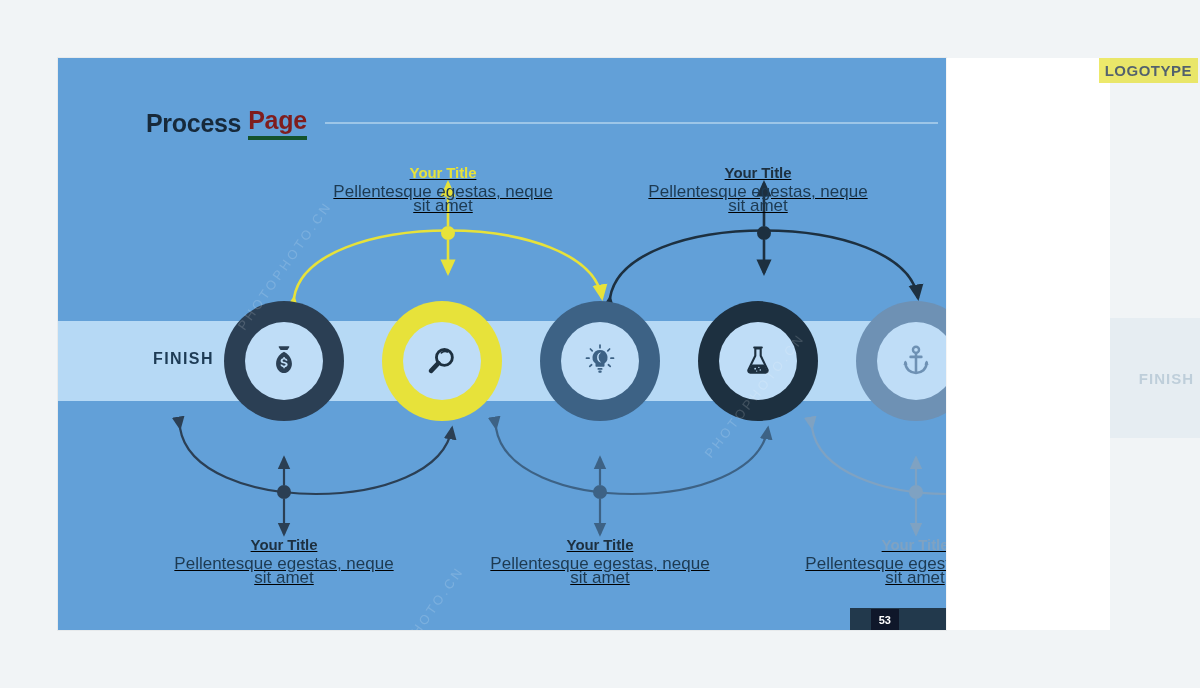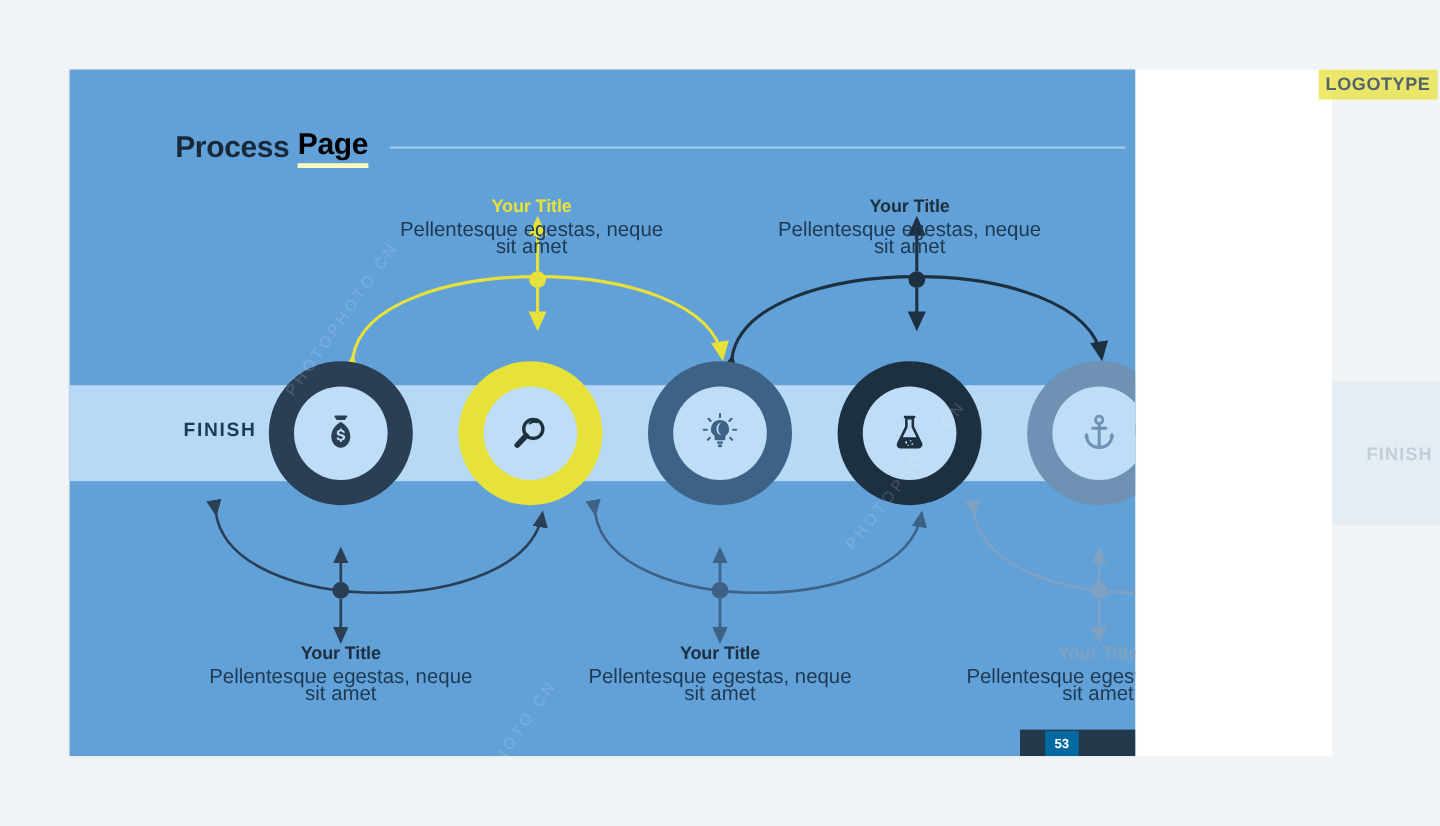--- a/index.html
+++ b/index.html
@@ -91,24 +91,24 @@
   .title-process {
     font-size: 25px;
     font-weight: bold;
     color: #17293a;
     letter-spacing: -0.3px;
     white-space: nowrap;
   }
   .title-page {
     font-size: 25px;
     font-weight: bold;
-    color: #000000;
+    color: #7f1d1d;
     letter-spacing: -0.3px;
     margin-left: 7px;
-    border-bottom: 4px solid #fef9c3;
+    border-bottom: 4px solid #14532d;
     padding-bottom: 1px;
     white-space: nowrap;
   }
   .header-rule {
     flex: 1;
     height: 2px;
     background: #9dc6e8;
     margin: 0 14px 0 18px;
   }
   .logotype {
@@ -159,20 +159,21 @@
   .node.n2 { left: 324px; background: #e7e23a; }
   .node.n3 { left: 482px; background: #3d6285; }
   .node.n4 { left: 640px; background: #1d3040; }
   .node.n5 { left: 798px; background: #6e91b4; }
 
   
   .txt {
     position: absolute;
     width: 230px;
     text-align: center;
+    text-decoration: underline;
   }
   .txt .t {
     font-size: 15px;
     font-weight: bold;
     letter-spacing: -0.1px;
     margin-bottom: 4px;
   }
   .txt .d {
     font-size: 17px;
     line-height: 14px;
@@ -195,21 +196,21 @@
     width: 1052px;
     height: 572px;
     pointer-events: none;
   }
 
   
   .pagenum {
     position: absolute;
     right: 47px;
     bottom: 0px;
-    background: #0369a1;
+    background: #0f172a;
     color: #ffffff;
     font-size: 11px;
     font-weight: bold;
     padding: 5px 8px 4px 8px;
   }
   .footer-bar {
     position: absolute;
     right: -10px;
     bottom: 0px;
     width: 106px;

